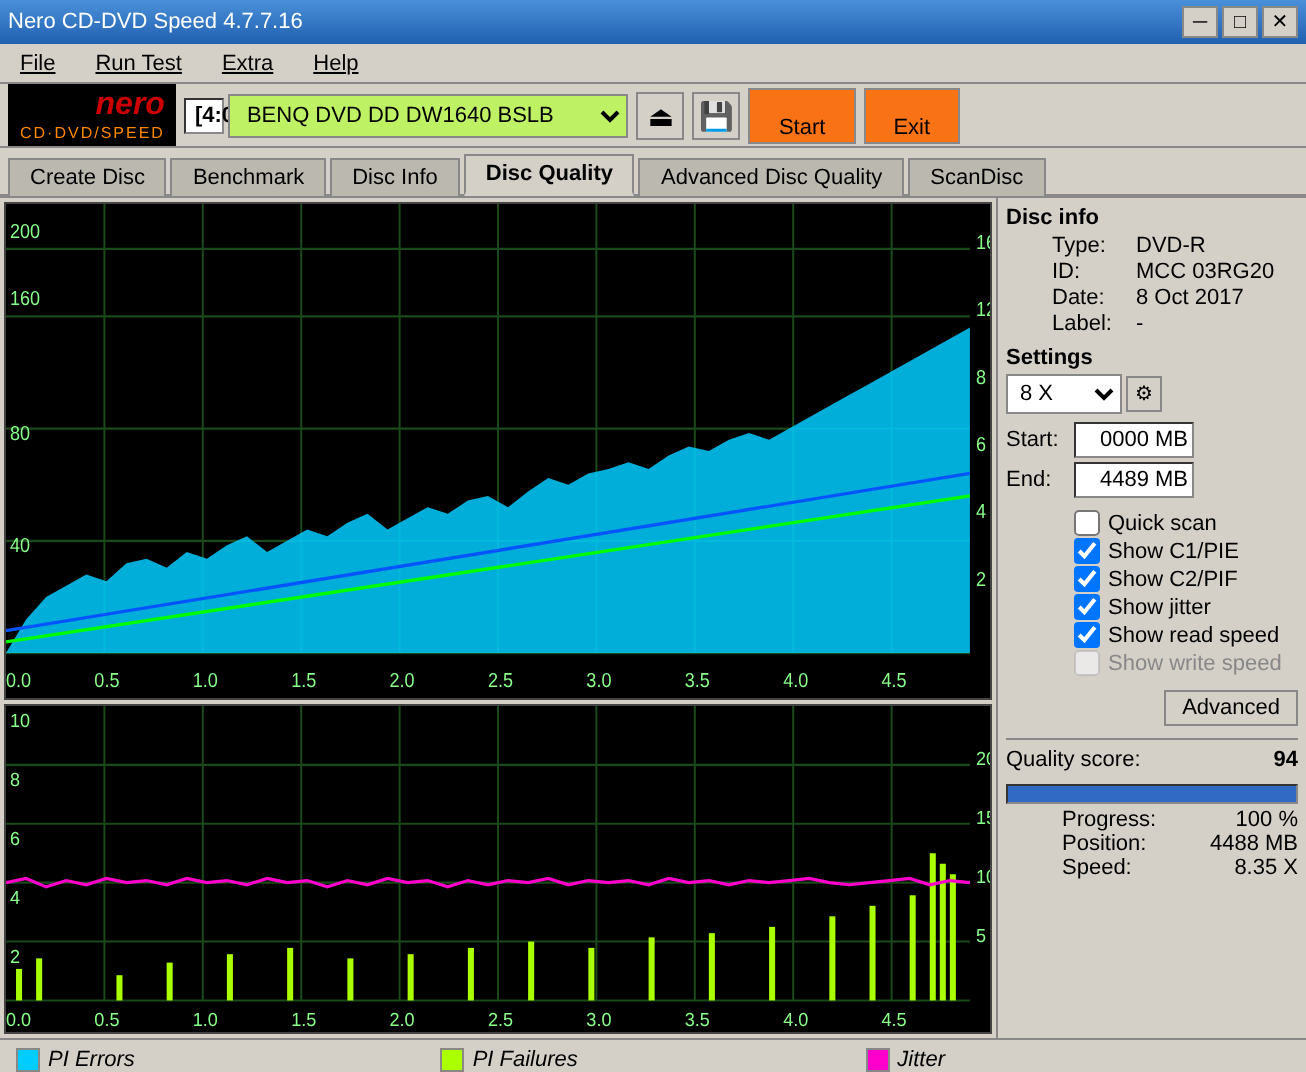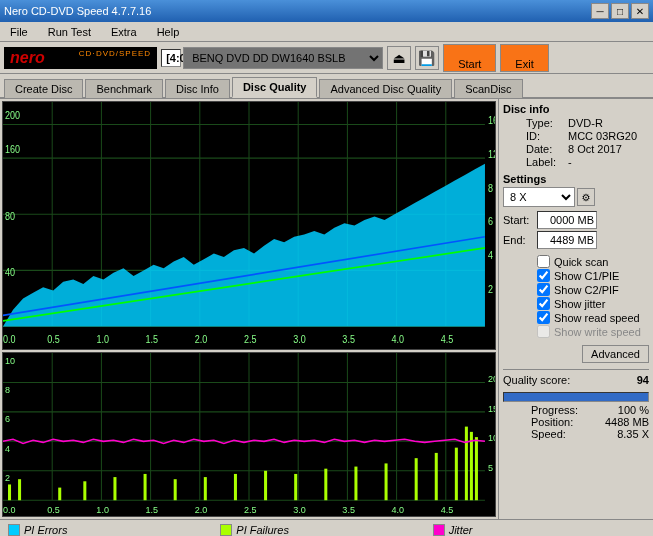--- a/index.html
+++ b/index.html
@@ -6,27 +6,27 @@
     body { font-family: 'Segoe UI', Tahoma, Arial, sans-serif; font-size: 11px; background: #d4d0c8; width: 653px; height: 536px; overflow: hidden; }
     
     
     .titlebar { background: linear-gradient(to bottom, #4a90d9, #2060b0); height: 22px; display: flex; align-items: center; justify-content: space-between; padding: 0 4px; }
     .titlebar-title { color: white; font-size: 11px; display: flex; align-items: center; gap: 4px; }
     .titlebar-controls { display: flex; gap: 2px; }
     .titlebar-btn { background: #d4d0c8; border: 1px solid #888; width: 18px; height: 16px; font-size: 10px; display: flex; align-items: center; justify-content: center; cursor: pointer; color: #000; }
 
     
     .menubar { background: #d4d0c8; border-bottom: 1px solid #888; height: 20px; display: flex; align-items: center; padding: 0 4px; gap: 8px; }
-    .menubar-item { padding: 2px 6px; font-size: 11px; cursor: pointer; color: #000; }
+    .menubar-item { padding: 2px 6px; font-size: 11px; cursor: pointer; color: #000; text-decoration: underline; }
 
     
     .toolbar { background: #d4d0c8; border-bottom: 1px solid #888; height: 32px; display: flex; align-items: center; padding: 2px 4px; gap: 4px; }
     .drive-selector { display: flex; align-items: center; gap: 2px; }
     .drive-label { font-weight: bold; font-size: 11px; border: 1px inset #888; background: white; padding: 2px 4px; width: 20px; text-align: center; }
-    .drive-dropdown { border: 1px solid #888; background: #737373; padding: 2px 4px; font-size: 11px; height: 22px; width: 200px; }
+    .drive-dropdown { border: 1px solid #888; background: #bef264; padding: 2px 4px; font-size: 11px; height: 22px; width: 200px; }
     .toolbar-icon-btn { border: 1px solid #888; background: #d4d0c8; width: 24px; height: 24px; display: flex; align-items: center; justify-content: center; cursor: pointer; font-size: 14px; }
     .start-btn { border: 1px solid #888; background: #f97316; padding: 13px 14px; font-size: 11px; cursor: pointer; height: 24px; }
 
     
     .tabs { background: #d4d0c8; display: flex; align-items: flex-end; padding: 2px 4px 0; gap: 2px; border-bottom: 2px solid #888; }
     .tab { border: 1px solid #888; border-bottom: none; padding: 3px 10px; font-size: 11px; cursor: pointer; background: #bbb8b0; color: #000; position: relative; bottom: -1px; }
     .tab.active { background: #d4d0c8; border-bottom: 2px solid #d4d0c8; font-weight: bold; z-index: 1; }
 
     
     .main-content { display: flex; height: 420px; background: #d4d0c8; }
@@ -37,21 +37,21 @@
     
     .right-panel { width: 155px; background: #d4d0c8; padding: 4px; display: flex; flex-direction: column; gap: 4px; border-left: 1px solid #888; }
     
     .panel-section-title { font-weight: bold; font-size: 11px; color: #000; margin-bottom: 2px; }
     
     .info-row { display: flex; gap: 4px; font-size: 11px; margin-bottom: 1px; }
     .info-label { color: #000; min-width: 38px; margin-left: 23px; }
     .info-value { color: #000; }
     
     .speed-row { display: flex; align-items: center; gap: 2px; margin-bottom: 4px; }
-    .speed-dropdown { border: 1px solid #888; background: white; font-size: 11px; height: 20px; width: 72px; padding: 0 2px; }
+    .speed-dropdown { border: 1px solid #888; background: white; font-size: 11px; height: 20px; width: 58px; padding: 0 2px; }
     .icon-btn-small { border: 1px solid #888; background: #d4d0c8; width: 18px; height: 18px; display: flex; align-items: center; justify-content: center; cursor: pointer; font-size: 10px; }
     
     .mb-row { display: flex; align-items: center; gap: 4px; margin-bottom: 2px; }
     .mb-label { font-size: 11px; min-width: 30px; }
     .mb-input { border: 1px inset #888; background: white; font-size: 11px; height: 18px; width: 60px; padding: 0 2px; text-align: right; }
     
     .checkbox-row { display: flex; align-items: center; gap: 4px; margin-bottom: 1px; font-size: 11px; padding-left: 34px; }
     .checkbox-row input[type=checkbox] { margin: 0; }
     
     .advanced-btn { border: 1px solid #888; background: #d4d0c8; padding: 2px 8px; font-size: 11px; cursor: pointer; align-self: flex-end; margin-top: 2px; }
@@ -91,21 +91,21 @@
 
 <div class="menubar">
   <span class="menubar-item">File</span>
   <span class="menubar-item">Run Test</span>
   <span class="menubar-item">Extra</span>
   <span class="menubar-item">Help</span>
 </div>
 
 <div class="toolbar">
   <div class="nero-logo">
-    <div style="background:#000; padding:2px 6px; display:flex; align-items:flex-start;gap:34px;">
+    <div style="background:#000; padding:2px 6px; display:flex; flex-direction:column; align-items:flex-end;">
       <span class="nero-logo-text">nero</span>
       <span class="nero-logo-sub">CD·DVD/SPEED</span>
     </div>
   </div>
   <div class="drive-selector">
     <span class="drive-label">[4:0]</span>
     <select class="drive-dropdown">
       <option>BENQ DVD DD DW1640 BSLB</option>
     </select>
   </div>

